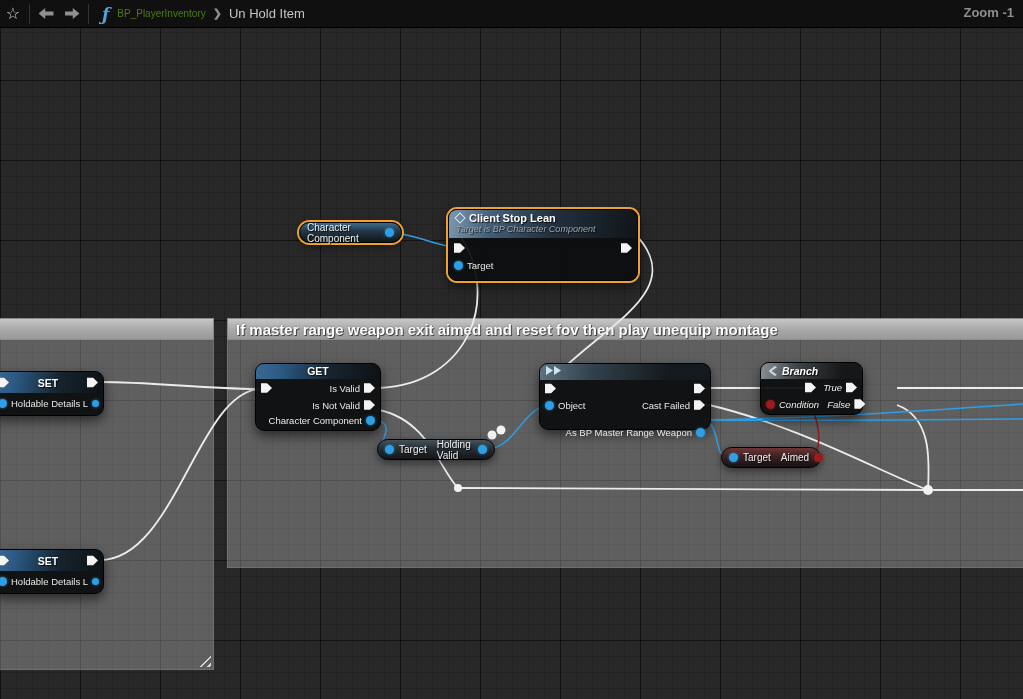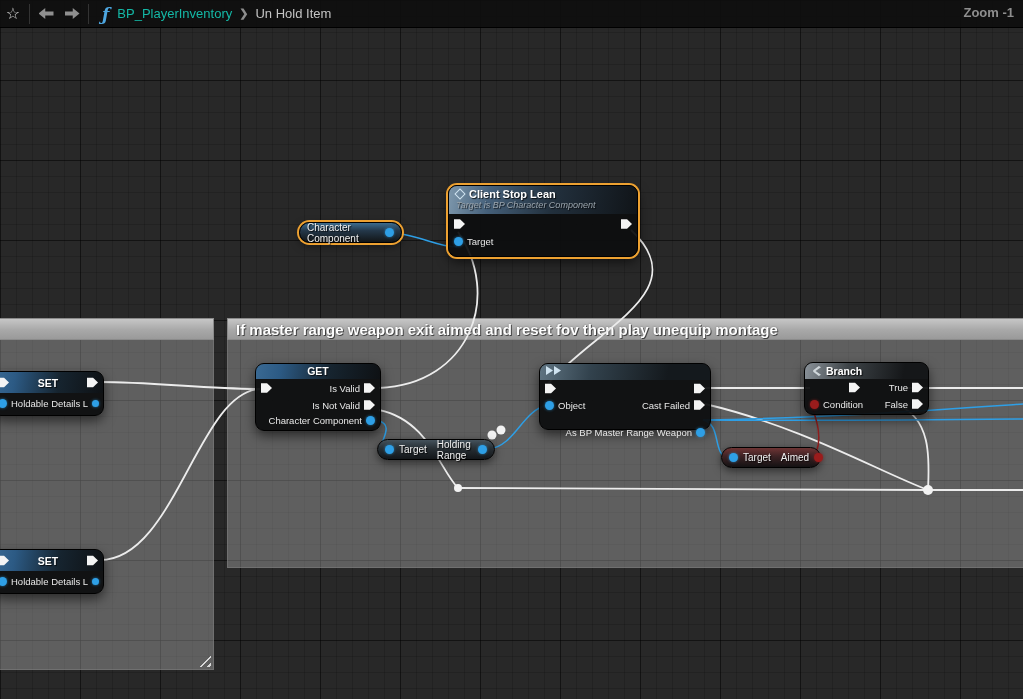--- a/index.html
+++ b/index.html
@@ -19,21 +19,21 @@
              background:rgba(14,14,14,0.92); border-bottom:1px solid #000;
              display:flex; align-items:center; z-index:50; color:#c9c9c9; }
   .tb-icon { display:inline-flex; align-items:center; justify-content:center;
              width:26px; height:28px; color:#d8d8d8; font-size:16px; }
   .tb-sep { width:1px; height:20px; background:#333; margin:0 3px; }
   .nav-arrow { width:15px; height:11px; background:#8f8f8f; }
   .nav-back { clip-path:polygon(0 50%,45% 0,45% 32%,100% 32%,100% 68%,45% 68%,45% 100%); }
   .nav-fwd  { clip-path:polygon(100% 50%,55% 0,55% 32%,0 32%,0 68%,55% 68%,55% 100%); }
   .fn-icon { color:#4da6e0; font-family:"DejaVu Serif", serif; font-style:italic;
              font-weight:bold; font-size:17px; margin:0 8px 0 10px; }
-  .crumb { font-size:13px; color:#14b8a6; }
+  .crumb { font-size:10px; color:#4d7c0f; }
   .crumb-current { font-size:13px; color:#c4c4c4; }
   .crumb-sep { color:#8d8d8d; font-size:11px; margin:0 7px; font-weight:bold; }
   #zoom-label { position:absolute; right:9px; top:5px; font-size:13px; font-weight:bold;
                 color:#8e8e8e; z-index:51;text-align:right; }
 
   
   .comment { position:absolute; z-index:1; }
   .comment-title { background:linear-gradient(180deg,#c6c6c6 0%,#a8a8a8 55%,#9a9a9a 100%);
                    height:22px; display:flex; align-items:center; padding:0 8px;
                    font-size:15px; font-weight:bold; color:#fdfdfd;
@@ -49,21 +49,21 @@
   #wires { position:absolute; left:0; top:0; z-index:2; pointer-events:none; }
   .w-exec { fill:none; stroke:#ececec; stroke-width:1.8px; }
   .w-blue { fill:none; stroke:#2e9fe6; stroke-width:1.5px; }
   .w-red  { fill:none; stroke:#8e1d1d; stroke-width:1.5px; }
   .w-dot  { fill:#f2f2f2; }
 
   
   .node { position:absolute; z-index:3; background:rgba(13,14,15,0.94);
           border:1px solid #000; border-radius:9px;
           box-shadow:0 5px 12px rgba(0,0,0,0.55); color:#e4e4e4; }
-  .node.selected { box-shadow:0 0 0 2px #eda131, 0 5px 12px rgba(0,0,0,0.6); }
+  .node.selected { box-shadow:0 0 0 2px #eda131, 0 5px 12px rgba(0,0,0,0.6);margin-top:24px; }
   .nhead { border-radius:8px 8px 0 0; padding:2px 7px 3px 7px; }
   .nhead-steel { background:linear-gradient(100deg,#7e98ad 0%,#45607a 22%,#22303d 55%,#101418 100%); }
   .nhead-cast  { background:linear-gradient(100deg,#5f7482 0%,#32424d 30%,#14191d 75%); }
   .nhead-gray  { background:linear-gradient(100deg,#8a9299 0%,#3d4347 35%,#151719 80%); }
   .nhead-setget{ background:linear-gradient(100deg,#3a6a94 0%,#2c5a84 20%,#16242f 60%,#0e1114 100%); }
   .ntitle { font-size:11px; font-weight:bold; color:#fff;
             text-shadow:1px 1px 1px rgba(0,0,0,0.8); display:flex; align-items:center; gap:5px; }
   .nsub { font-size:9px; font-style:italic; color:#9aa4ac; line-height:11px;
           text-shadow:1px 1px 1px rgba(0,0,0,0.7); }
   .prow { display:flex; align-items:center; padding:0 5px; font-size:9.5px; color:#e8e8e8; }
@@ -205,21 +205,21 @@
       <span class="plabel">Cast Failed</span>
       <span class="execpin"></span>
     </div>
     <div class="prow" style="height:15px;margin-top:12px;">
       <span class="grow"></span>
       <span class="plabel">As BP Master Range Weapon</span>
       <span class="datapin dp-blue"></span>
     </div>
   </div>
 
-  <div class="node" style="left:804px; top:362px; width:125px; height:53px;">
+  <div class="node" style="left:760px; top:362px; width:103px; height:53px;font-style:italic;">
     <div class="nhead nhead-gray" style="height:16px; padding:2px 6px;">
       <div class="ntitle" style="font-size:10.5px;">
         <span class="branch-icon"></span>
         <span>Branch</span>
       </div>
     </div>
     <div class="prow" style="height:17px;padding-left:44px;">
       <span class="execpin"></span>
       <span class="grow"></span>
       <span class="plabel">True</span>
@@ -231,21 +231,21 @@
       <span class="grow"></span>
       <span class="plabel">False</span>
       <span class="execpin"></span>
     </div>
   </div>
 
   <div class="pill pill-dark" style="left:377px; top:439px; width:118px;">
     <span class="datapin dp-blue"></span>
     <span>Target</span>
     <span style="flex:1;"></span>
-    <span>Holding Range</span>
+    <span>Holding Valid</span>
     <span class="datapin dp-blue"></span>
   </div>
 
   <div class="pill pill-red" style="left:721px; top:447px; width:100px;">
     <span class="datapin dp-blue"></span>
     <span>Target</span>
     <span style="flex:1;"></span>
     <span>Aimed</span>
     <span class="datapin dp-red"></span>
   </div>

